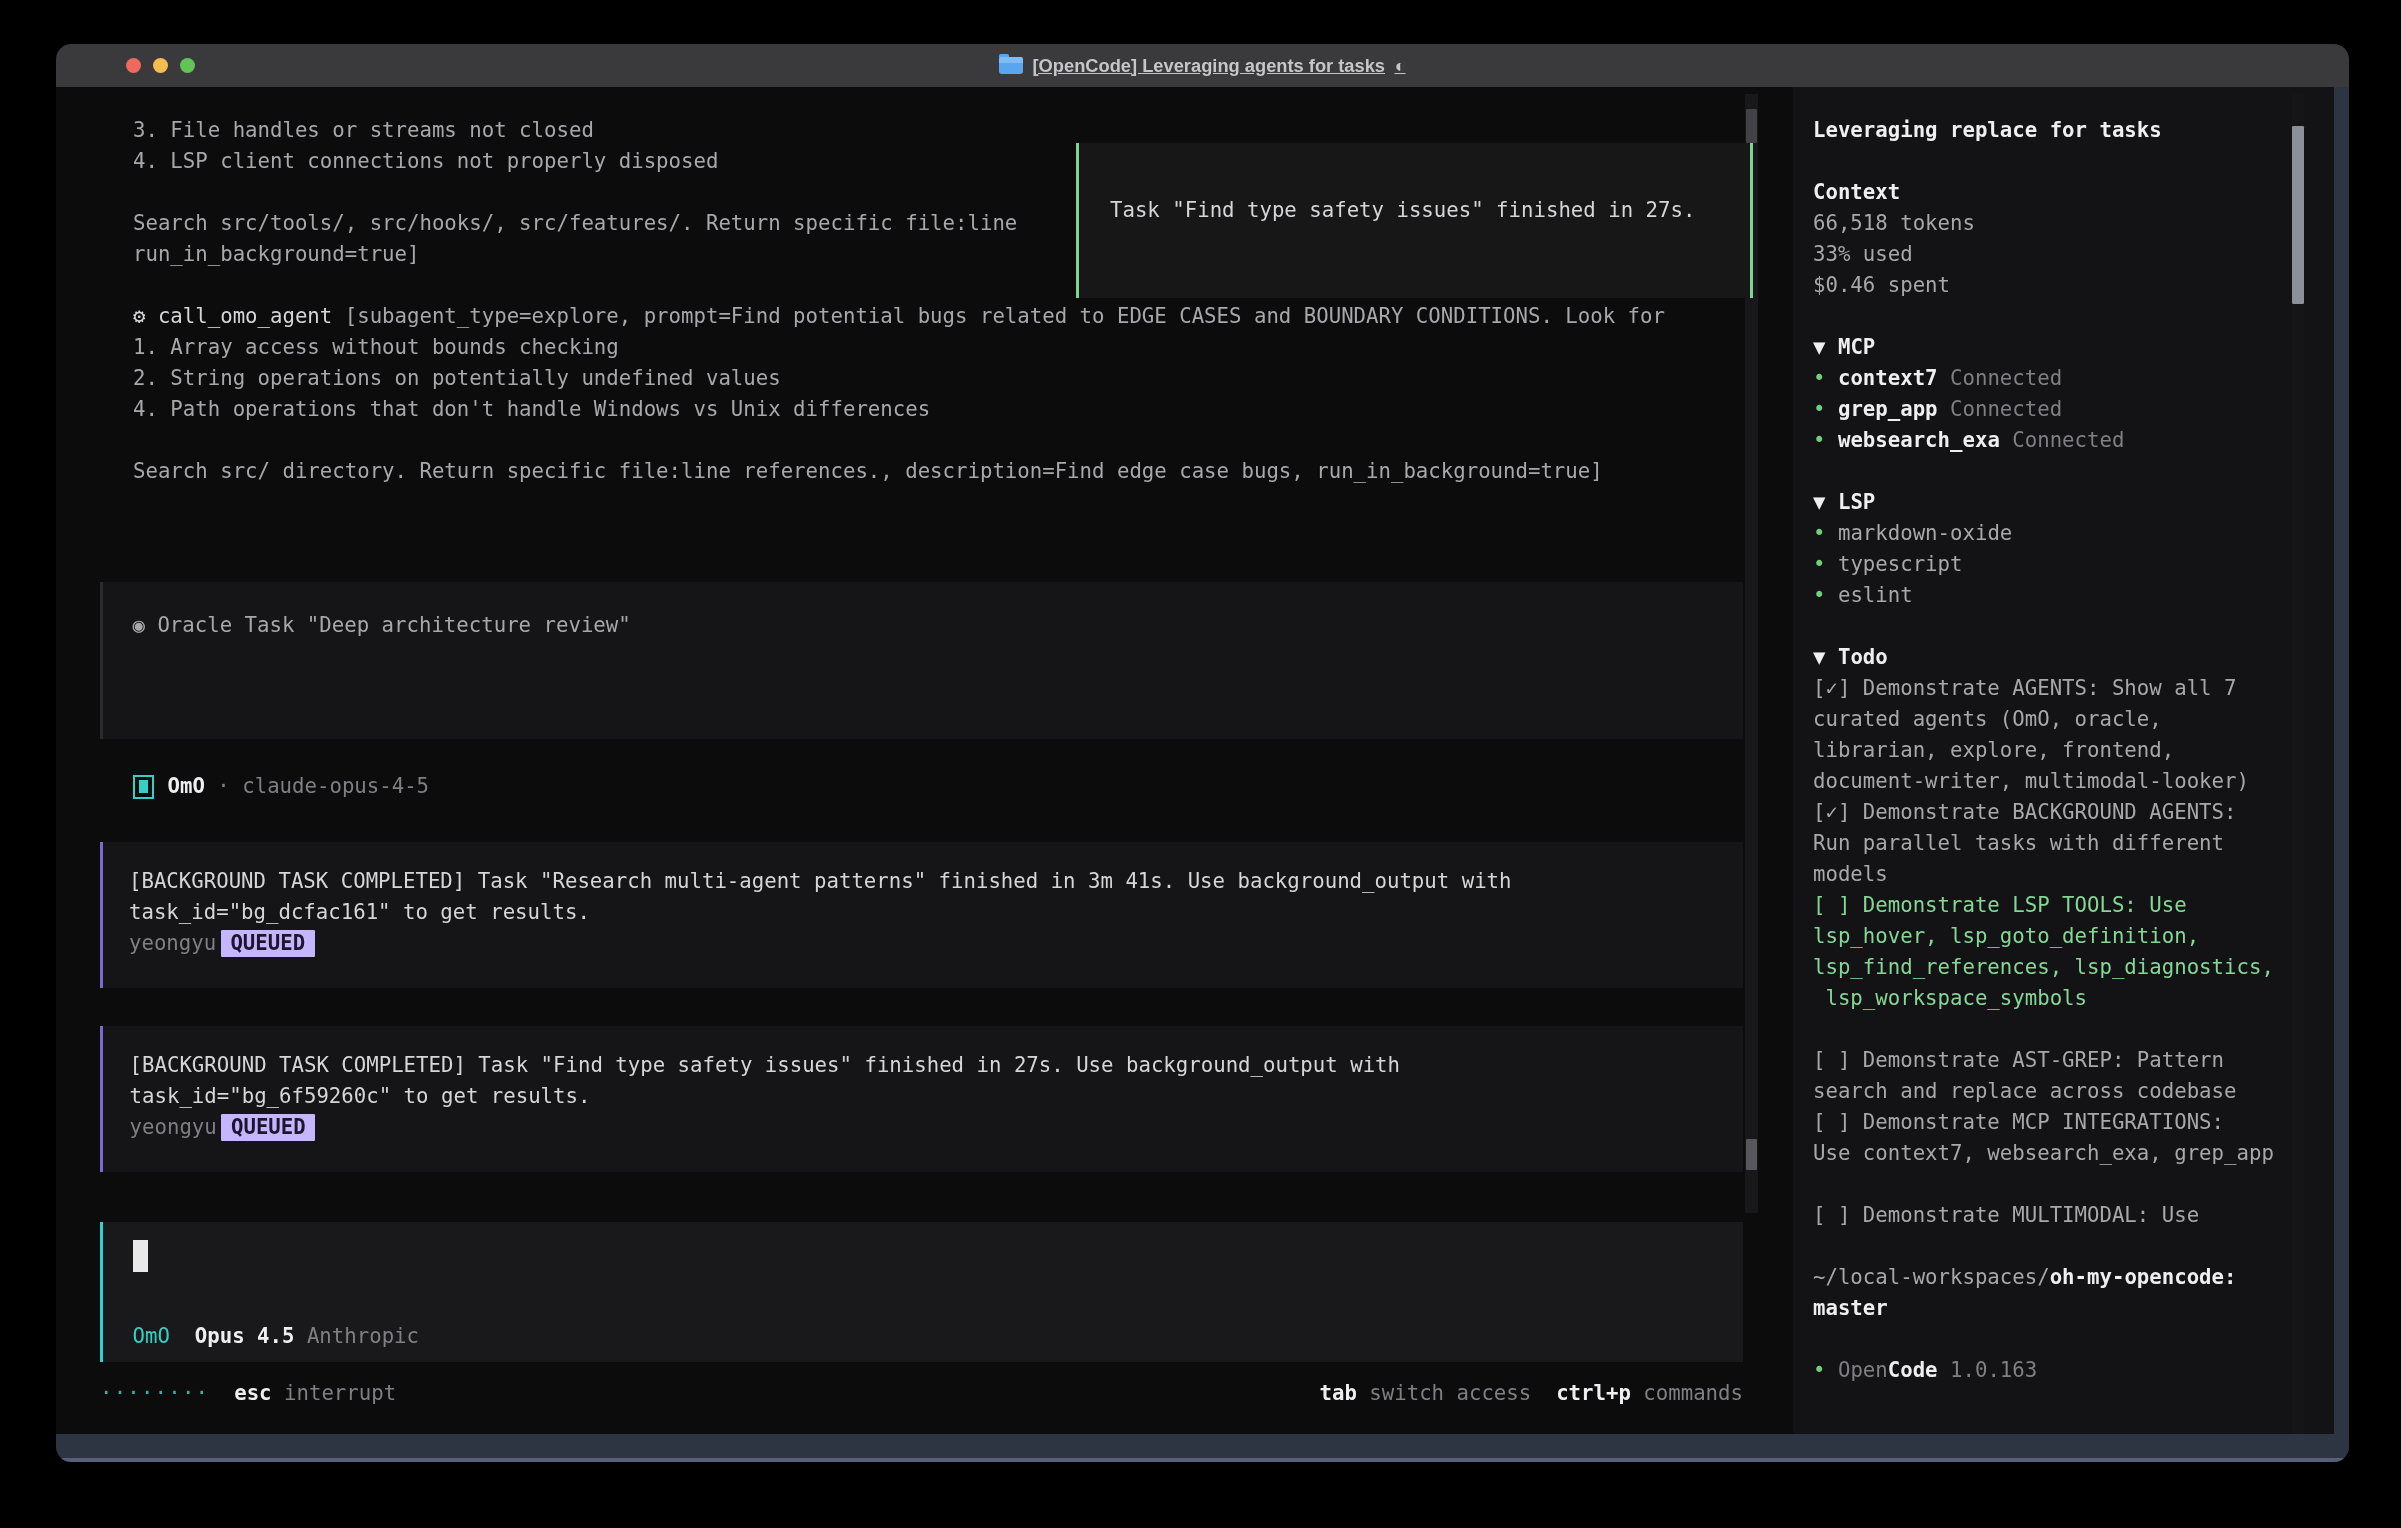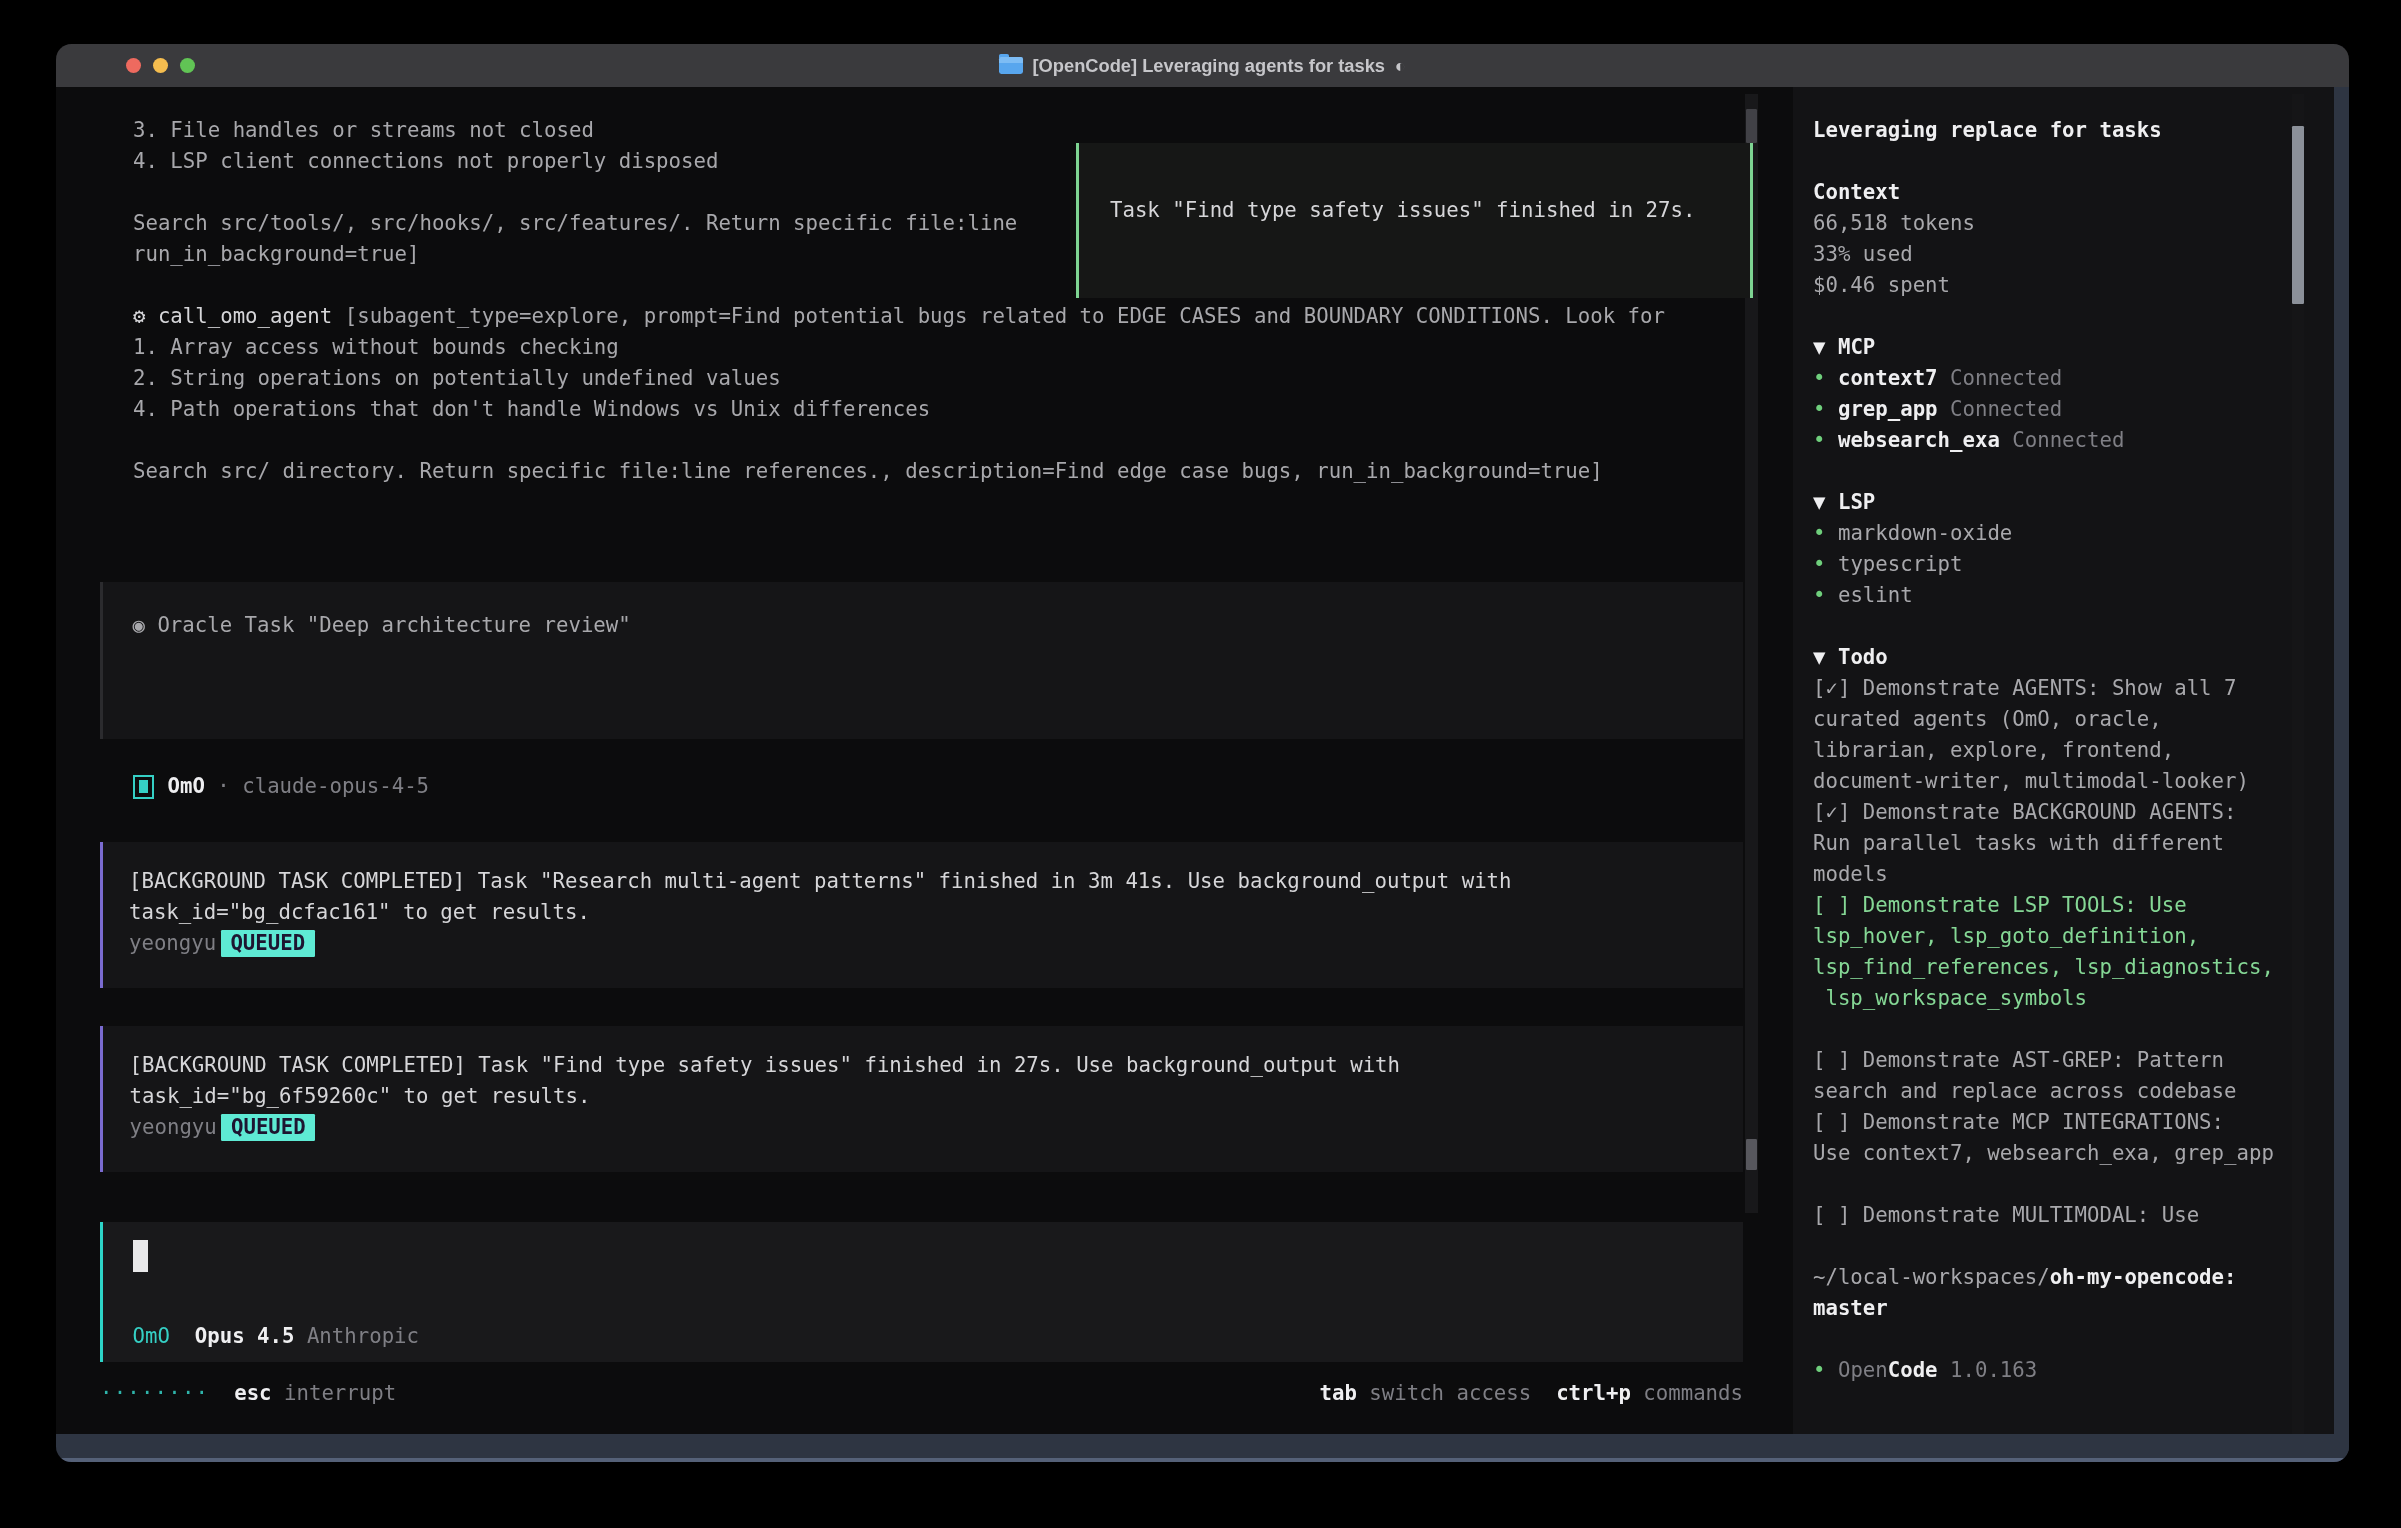--- a/index.html
+++ b/index.html
@@ -10,21 +10,21 @@
           background:#0c0c0d;border-radius:15.4px;overflow:hidden;}
 
   
   .titlebar{position:absolute;top:0;left:0;right:0;height:43px;background:#3a3a3d;
             display:flex;align-items:center;justify-content:center;}
   .tl{position:absolute;top:13.6px;width:15.4px;height:15.4px;border-radius:50%;}
   .tl.close{left:70px;background:#ee6a5f;}
   .tl.min{left:97px;background:#f5bd4f;}
   .tl.max{left:124px;background:#61c455;}
   .titletext{font-family:"Liberation Sans",sans-serif;font-weight:bold;font-size:18.3px;
-             color:#c6c6ca;display:flex;align-items:center;gap:9.5px;}
+             color:#c6c6ca;display:flex;align-items:center;gap:9.5px;text-decoration:underline;}
   .folder{width:23.6px;height:16.5px;background:#58a6ee;border-radius:2.4px;position:relative;display:inline-block;}
   .folder::before{content:"";position:absolute;top:-3.5px;left:0;width:10px;height:4.7px;
                   background:#58a6ee;border-radius:1.8px 1.8px 0 0;}
   .folder::after{content:"";position:absolute;top:0;left:0;right:0;height:5.3px;
                  background:#7dbcf4;border-radius:2.4px 2.4px 0 0;}
 
   
   .edge-right{position:absolute;top:43px;right:0;width:14.8px;bottom:0;background:#2e3542;}
   .edge-bottom{position:absolute;left:0;right:0;bottom:0;height:28px;background:#2e3542;
                box-shadow:inset 0 -4.1px 0 rgba(118,133,165,.55);}
@@ -32,21 +32,21 @@
   
   .line{height:31px;line-height:31px;white-space:pre;font-size:20.7px;}
   .s-g{color:#a8a8ac;}
   .s-dg{color:#7f7f85;}
   .s-w{color:#d6d6d9;}
   .s-b{color:#efeff1;font-weight:bold;}
   .s-t{color:#35d0c5;}
   .s-gr{color:#85d795;}
   .s-gb{color:#6fcf7c;}
   .s-dots{color:#2fb5ab;letter-spacing:1.2px;}
-  .s-badge{display:inline-block;background:#5eead4;color:#1d1530;font-weight:bold;
+  .s-badge{display:inline-block;background:#c4b5fd;color:#1d1530;font-weight:bold;
            height:27px;line-height:27px;padding:0 9.5px;vertical-align:middle;
            border-radius:1.2px;margin-left:4.7px;}
 
   .sidebar-panel{position:absolute;left:1737px;top:43px;width:541px;bottom:28px;background:#131315;}
 
   .transcript{position:absolute;left:77px;top:71px;width:1619px;}
 
   
   .box{position:absolute;left:44px;width:1643px;background:#151517;box-sizing:border-box;}
   .oracle{top:538px;height:157px;border-left:3px solid #2b2b2e;padding:28px 0 0 29.5px;}

